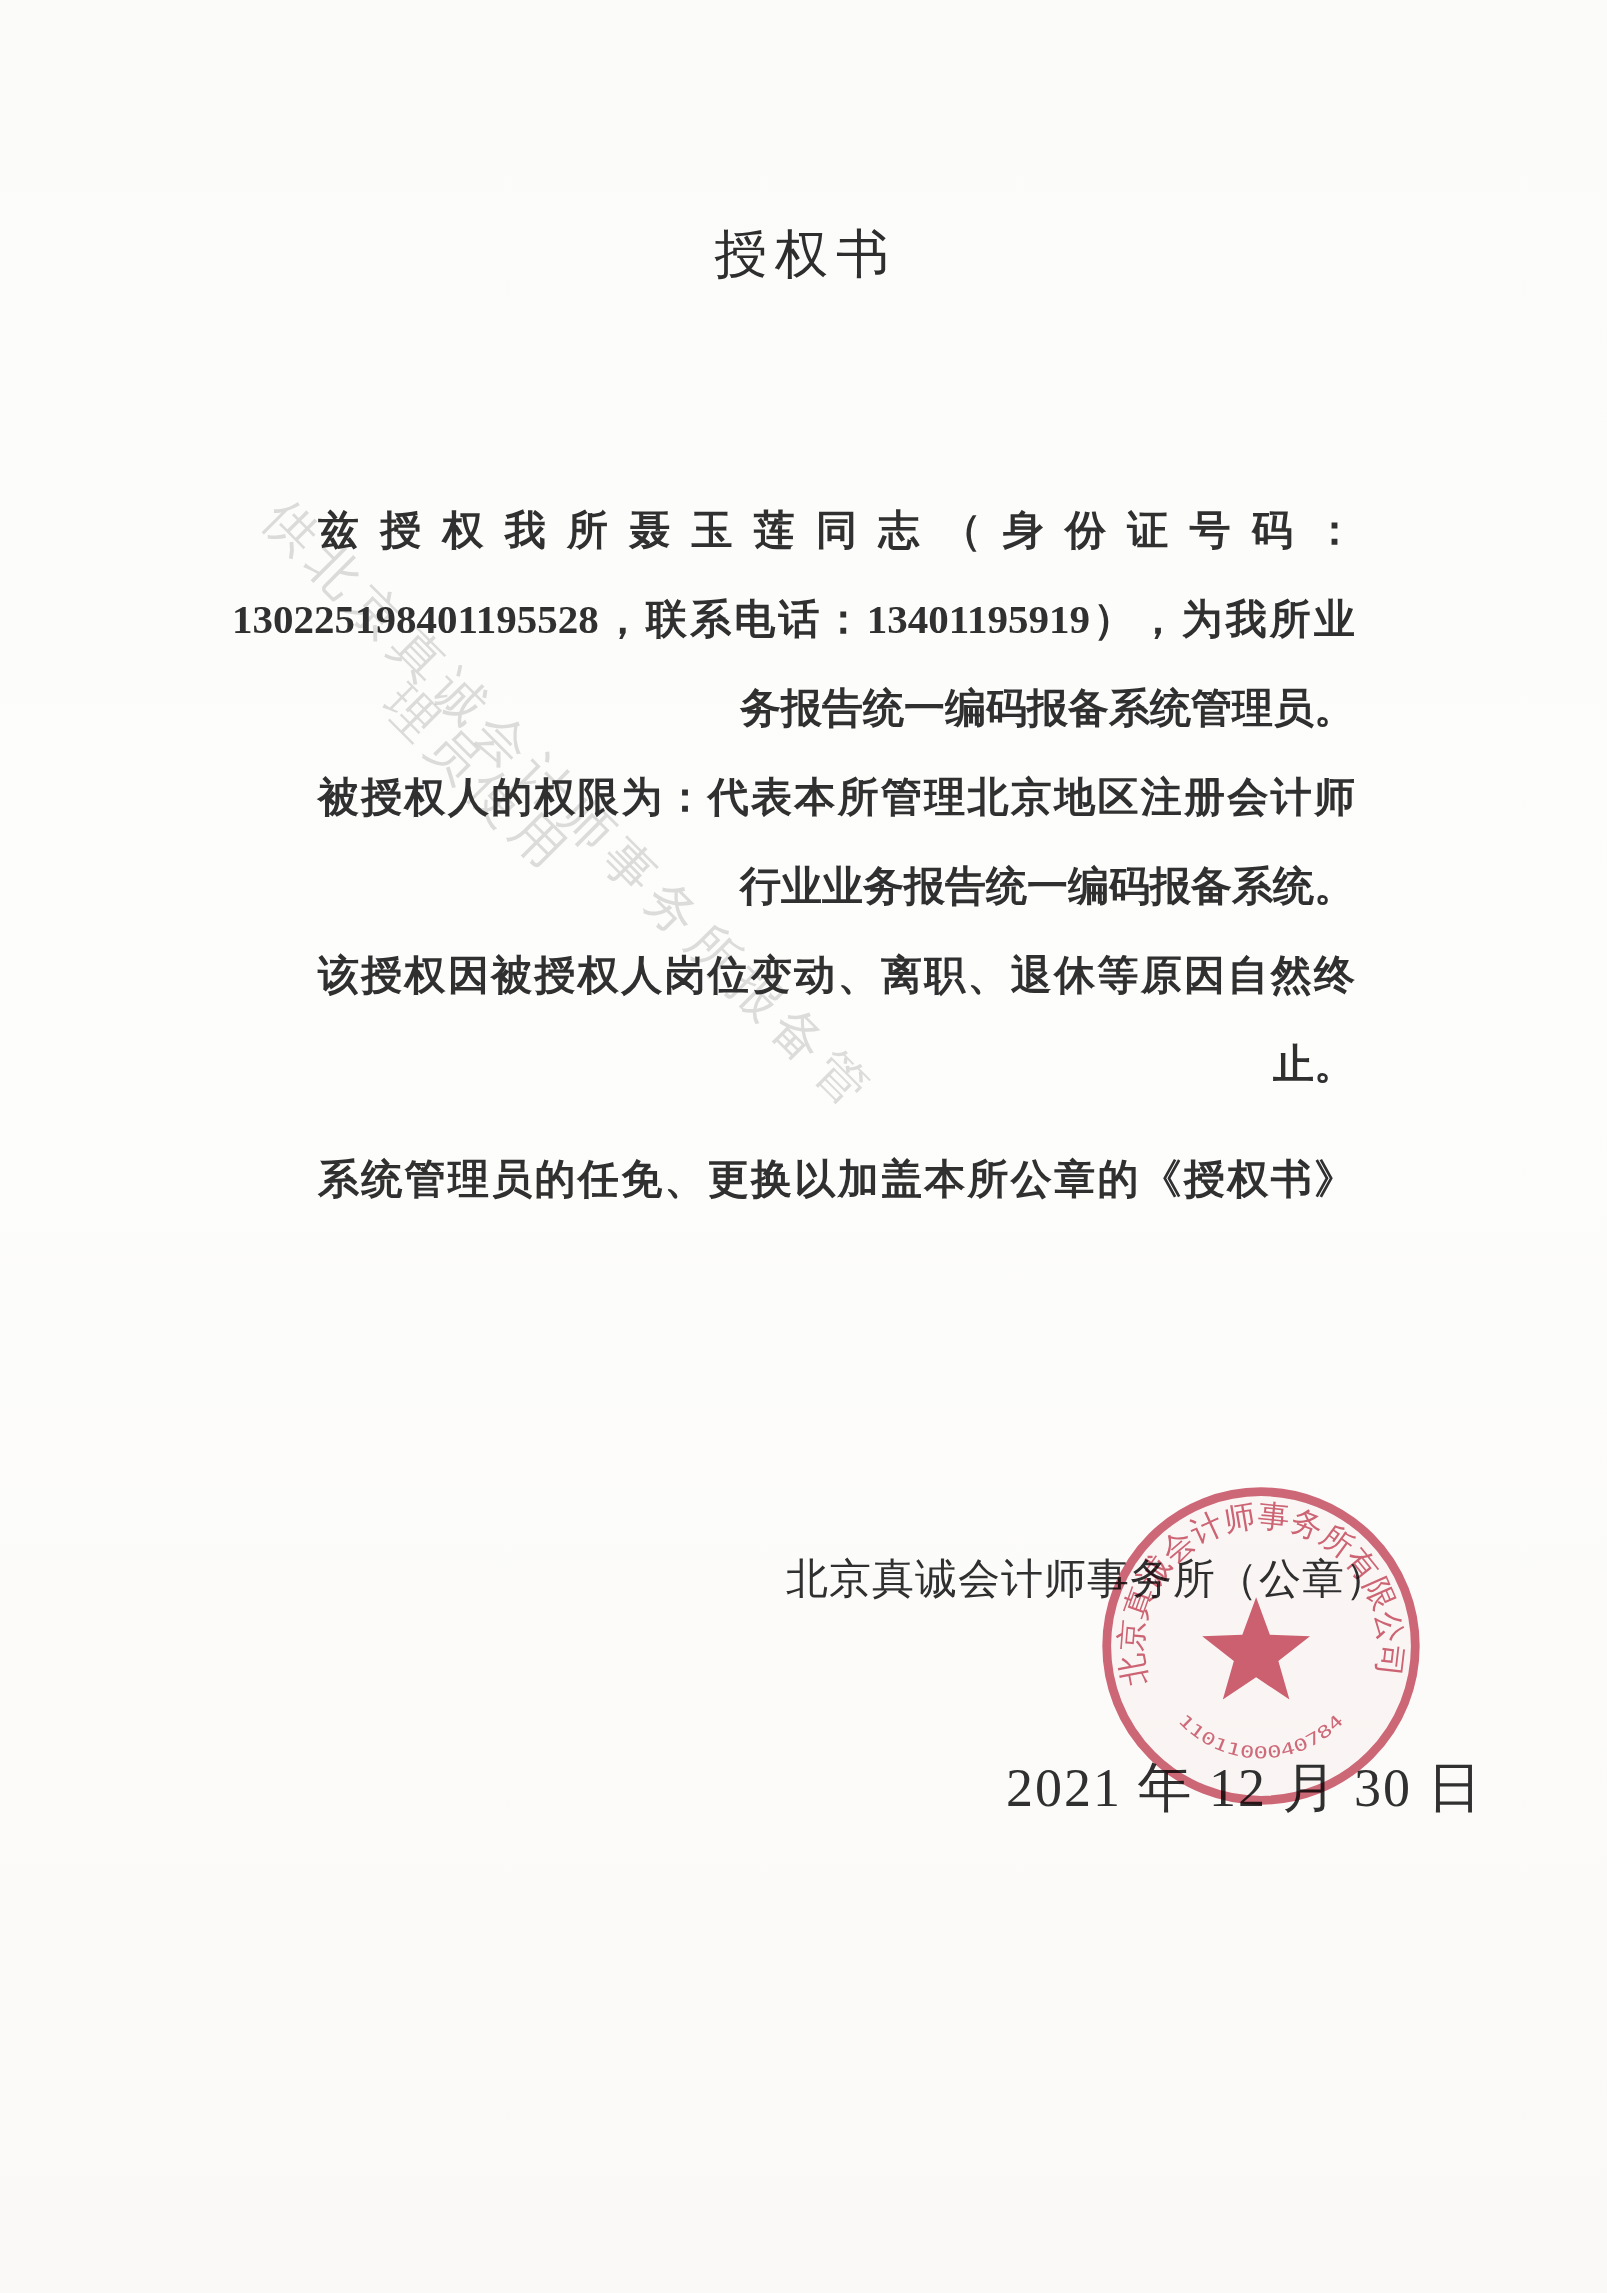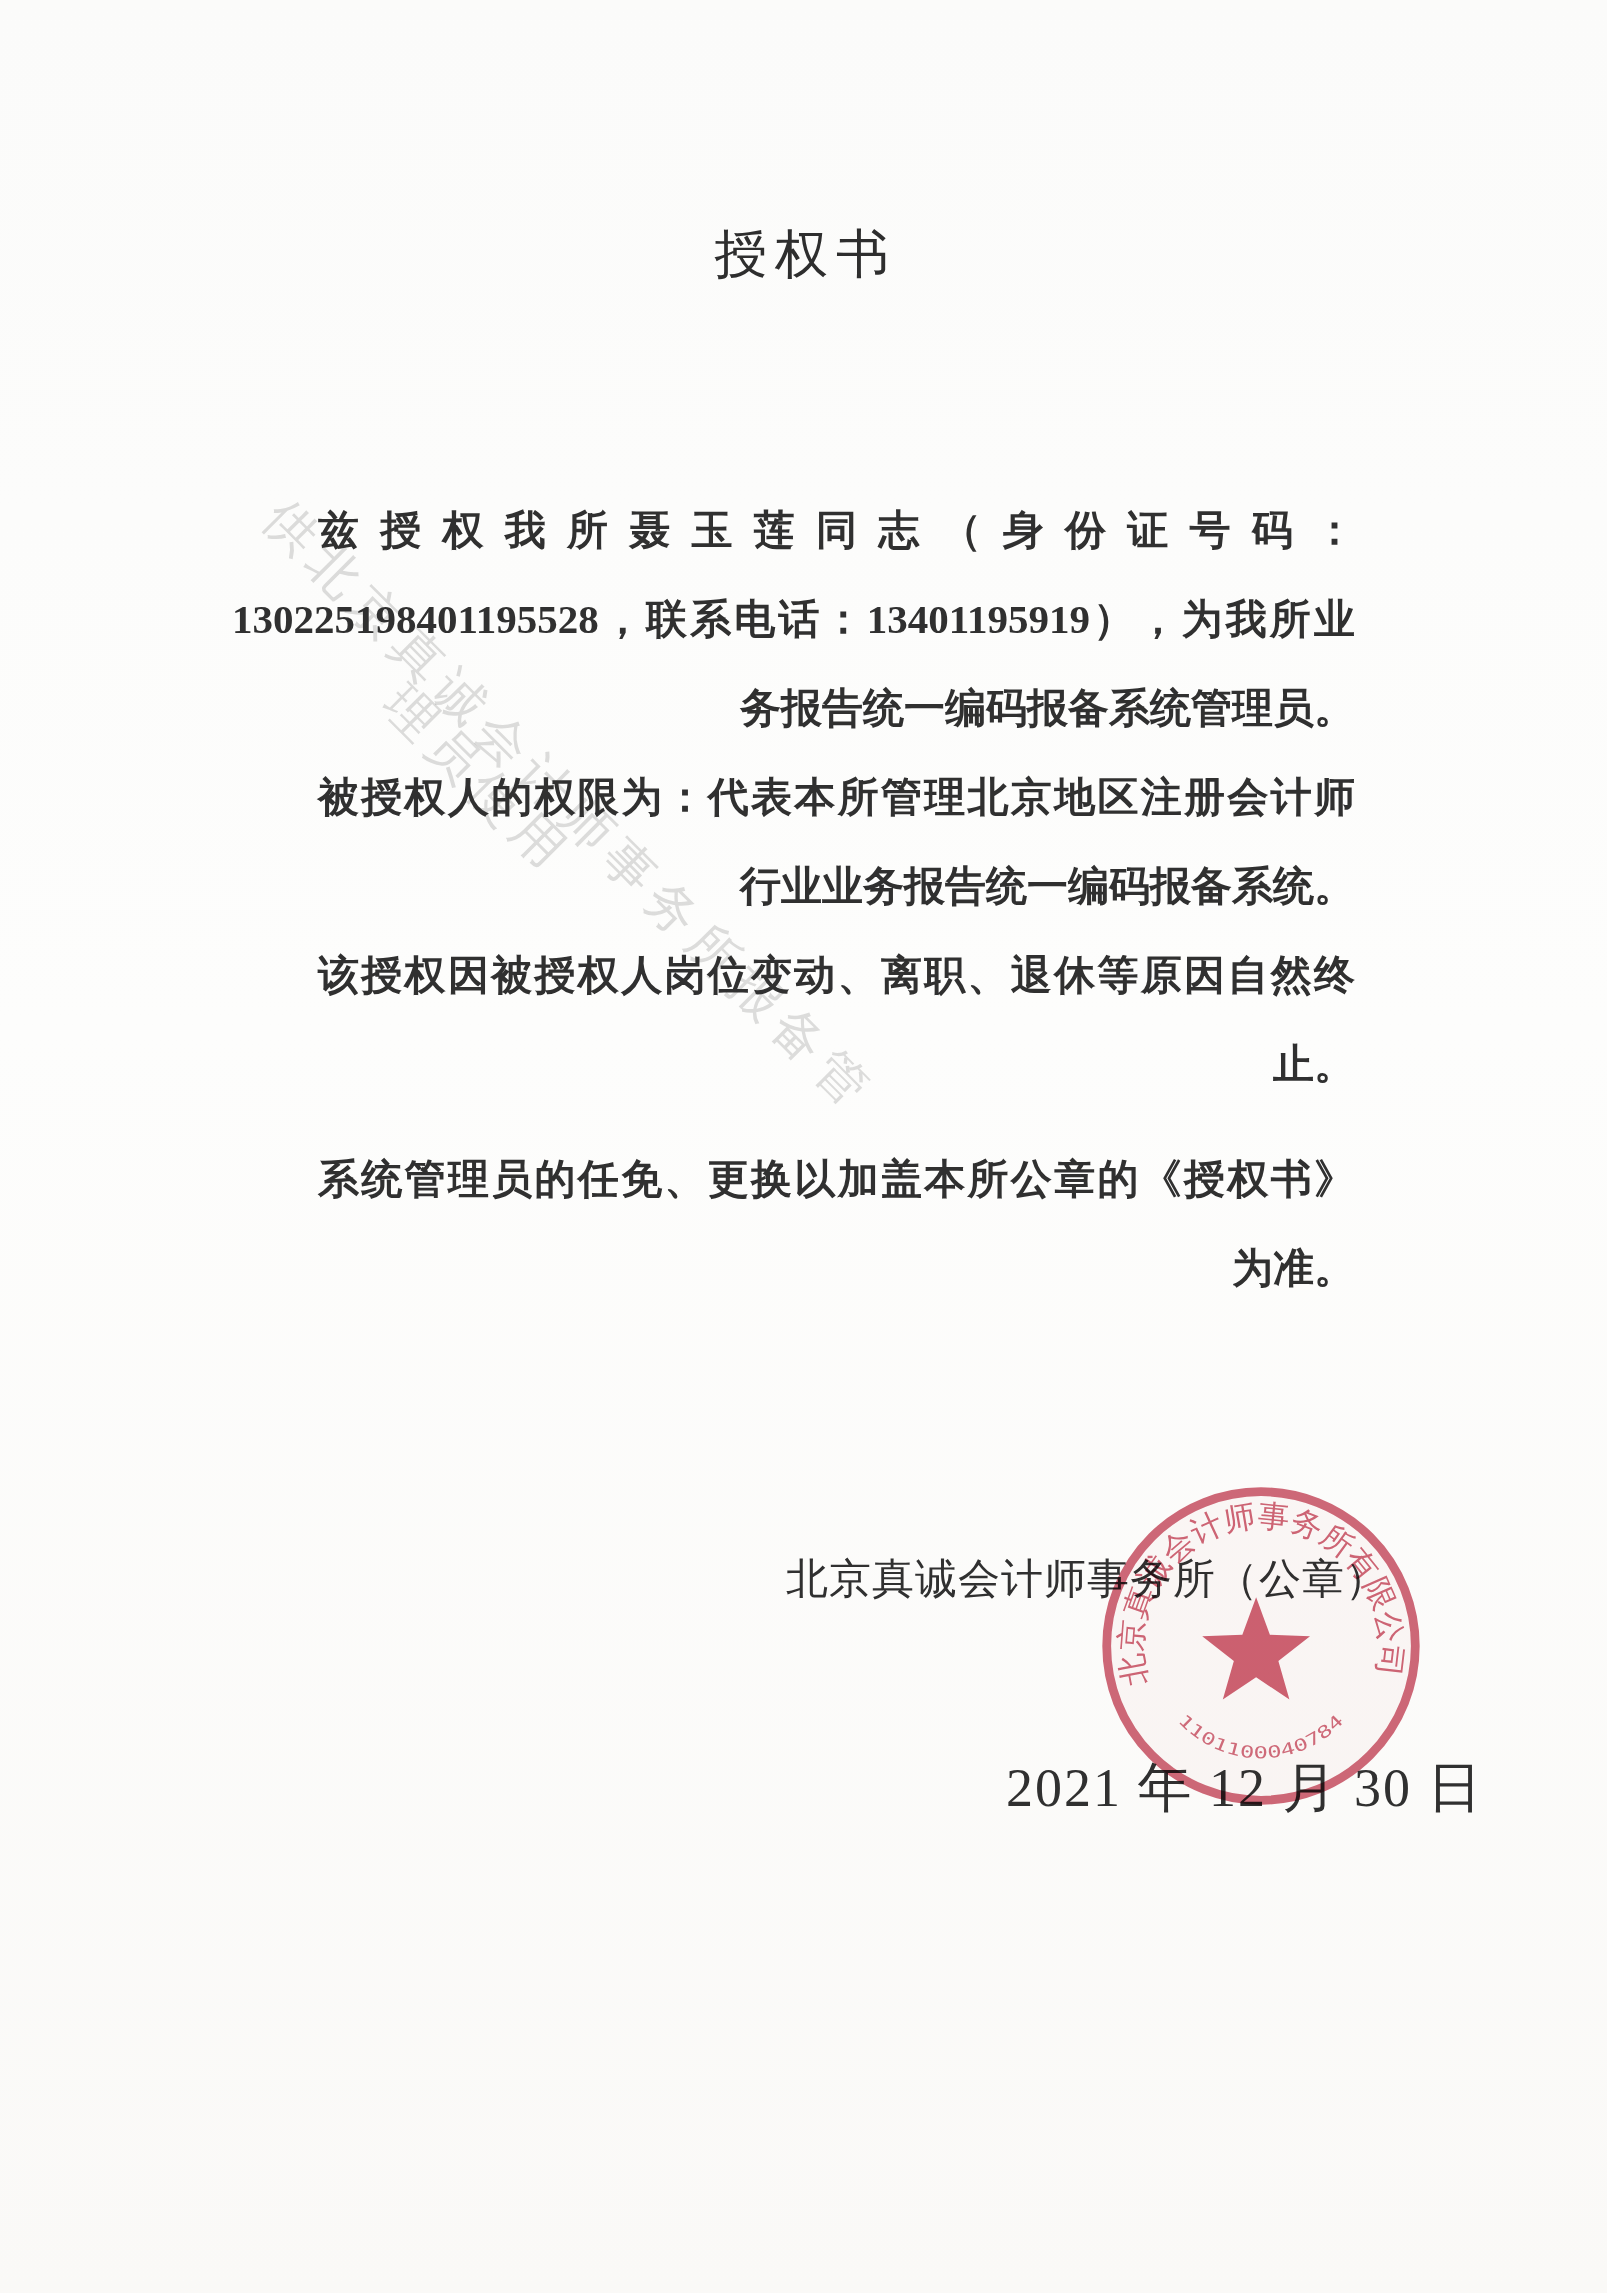--- a/index.html
+++ b/index.html
@@ -95,21 +95,20 @@
 
   <div class="body-text">
     <div class="line just indent">兹授权我所聂玉莲同志（身份证号码：</div>
     <div class="line just">130225198401195528，联系电话：13401195919），为我所业</div>
     <div class="line">务报告统一编码报备系统管理员。</div>
     <div class="line just indent">被授权人的权限为：代表本所管理北京地区注册会计师</div>
     <div class="line">行业业务报告统一编码报备系统。</div>
     <div class="line just indent">该授权因被授权人岗位变动、离职、退休等原因自然终</div>
     <div class="line">止。</div>
     <div class="line just indent gap">系统管理员的任免、更换以加盖本所公章的《授权书》</div>
-    <div class="line">为准。</div>
   </div>
 
   <div class="sig-company">北京真诚会计师事务所（公章）</div>
   <div class="sig-date">2021 年 12 月 30 日</div>
 
   <div class="seal">
     <svg viewBox="0 0 340 340" width="332" height="332" xmlns="http://www.w3.org/2000/svg">
       <circle cx="170" cy="170" r="158" fill="rgba(225,130,145,0.05)" stroke="#c94f62" stroke-width="9" opacity="0.93"></circle>
       <path id="sealArc" d="M 55.4 211.7 A 122 122 0 1 1 284.6 211.7" fill="none"></path>
       <text font-size="32" fill="#c94f62" opacity="0.95" font-family="Liberation Serif, DejaVu Serif, serif">

